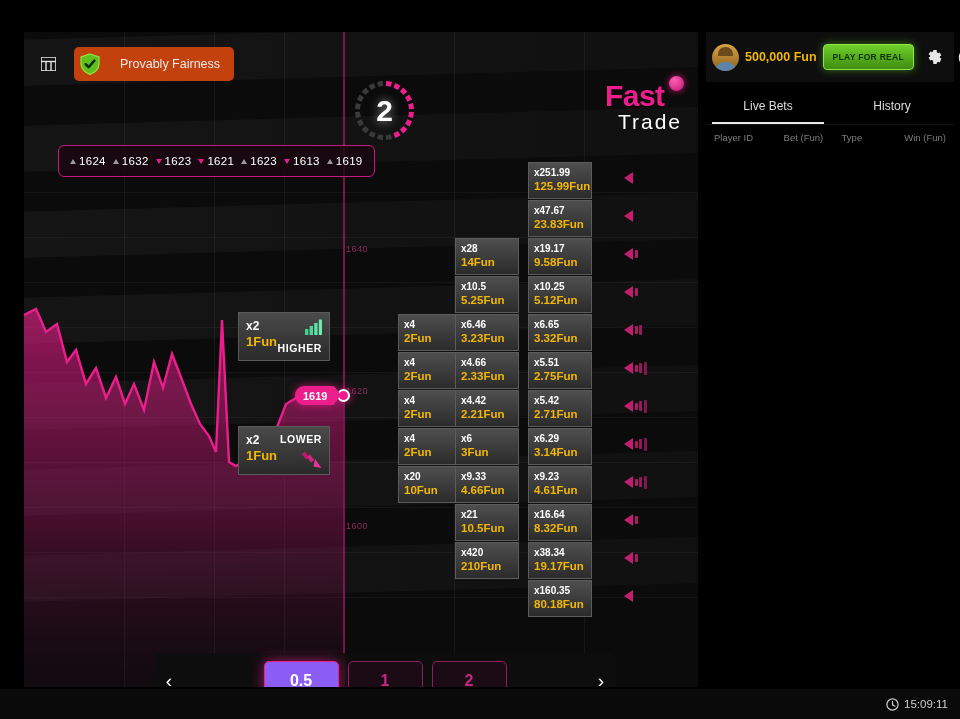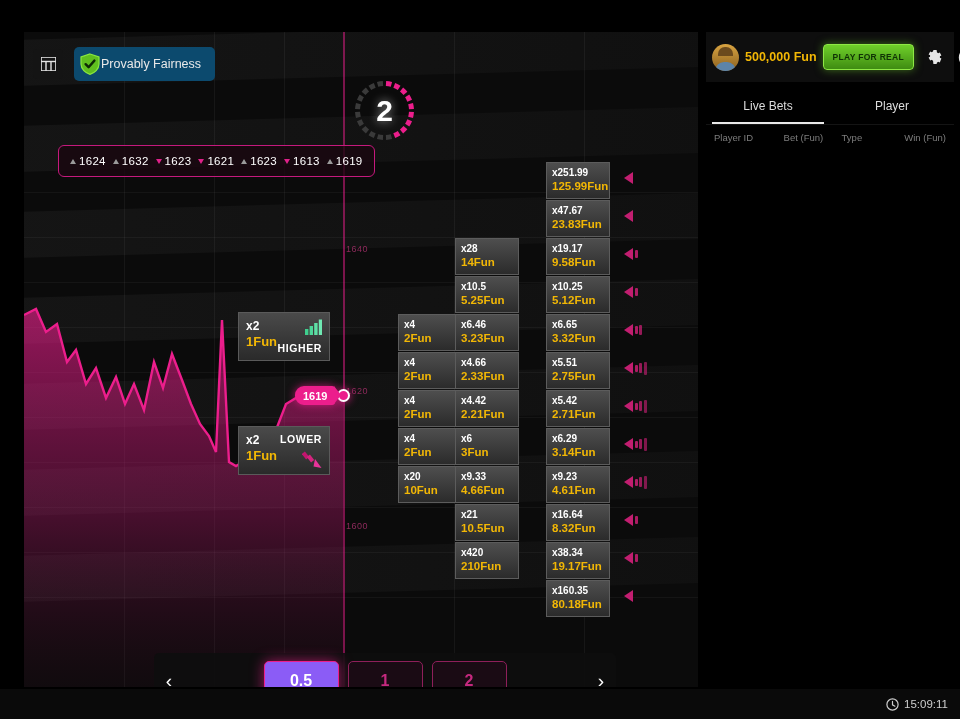--- a/index.html
+++ b/index.html
@@ -22,21 +22,21 @@
     background:rgba(255,255,255,.045); }
   .vline { position:absolute; top:0; height:655px; width:1px;
     background:rgba(255,255,255,.05); }
 
   
   .topbar { position:absolute; left:0; top:0; width:674px; height:64px; z-index:14; }
   .gridbtn { position:absolute; left:9px; top:17px; width:30px; height:30px;
     background:#141414; border-radius:4px; display:flex; align-items:center;
     justify-content:center; cursor:pointer; }
   .pf { position:absolute; left:50px; top:15px; height:34px; display:flex;
-    align-items:center; gap:1px; background:#0c4a6e; border-radius:5px;
+    align-items:center; gap:20px; background:#c2410c; border-radius:5px;
     padding:0 14px 0 6px; cursor:pointer; }
   .pf-txt { color:#e9e9e9; font-size:12.5px; }
   .shield { width:20px; height:22px; }
 
   
   .hist { position:absolute; left:34px; top:113px; height:32px; z-index:14;
     border:1px solid #c5197d; border-radius:6px; background:rgba(25,6,16,.78);
     display:flex; align-items:center; gap:7px; padding:0 11px; }
   .hist-item { display:flex; align-items:center; gap:3px; }
   .hist-num { color:#fff; font-size:11.5px; letter-spacing:.3px; }
@@ -96,21 +96,21 @@
   
   #mgrid { position:absolute; left:374px; top:130px; z-index:10; }
   .mrow { position:relative; height:38px; }
   .mcell { position:absolute; width:64px; height:37px;
     background:linear-gradient(180deg,#4e4e4e,#2b2b2b); border:1px solid #5c5c5c;
     cursor:pointer; }
   .mcell .m { position:absolute; left:5px; top:4px; color:#fff; font-size:10px;
     font-weight:700; }
   .mcell .a { position:absolute; left:5px; top:17px; color:#f2b705;
     font-size:11.5px; font-weight:700; }
-  .c0 { left:0; } .c1 { left:57px; } .c2 { left:148px; }
+  .c0 { left:0; } .c1 { left:57px; } .c2 { left:130px; }
   .vol { position:absolute; left:226px; top:10px; display:flex;
     align-items:center; gap:1.5px; }
   .vol .spk { width:0;height:0;border-top:6px solid transparent;
     border-bottom:6px solid transparent;border-right:9px solid #c21e70; }
   .vol .bar { width:3px; background:#c21e70; border-radius:1px; }
 
   
   #amounts { position:absolute; left:130px; top:621px; width:462px; height:56px;
     background:rgba(14,14,14,.92); border-radius:5px; display:flex;
     align-items:center; z-index:18; }
@@ -287,20 +287,25 @@
             <path d="M4.54082720658484,30.01574857426917 A27,27 0 0 1 5.4016441264194235,24.580764442805677" stroke="#3a3a3a" stroke-width="5" fill="none"></path>
             <path d="M6.31896195537157,21.757550462282317 A27,27 0 0 1 8.817149957097751,16.85458044536759" stroke="#3a3a3a" stroke-width="5" fill="none"></path>
             <path d="M10.561992154575073,14.453011190684606 A27,27 0 0 1 14.45301119068461,10.561992154575073" stroke="#3a3a3a" stroke-width="5" fill="none"></path>
             <path d="M16.854580445367567,8.817149957097762 A27,27 0 0 1 21.757550462282317,6.318961955371567" stroke="#3a3a3a" stroke-width="5" fill="none"></path>
             <path d="M24.58076444280566,5.401644126419427 A27,27 0 0 1 30.015748574269175,4.54082720658484" stroke="#3a3a3a" stroke-width="5" fill="none"></path>
           </g>
       </svg>
       <div class="num">2</div>
     </div>
 
+    <div id="logo">
+      <div class="ball"></div>
+      <div class="f">Fast</div>
+      <div class="t">Trade</div>
+    </div>
 
     <div class="betcard bc-high" style="left:214px; top:280px">
       <div class="mult">x2</div>
       <div class="amt">1Fun</div>
       <svg class="arrow-up" viewBox="0 0 18 16">
         <rect x="1" y="10" width="3.4" height="6" fill="#3fcf8e"></rect>
         <rect x="5.6" y="7" width="3.4" height="9" fill="#4ed79a"></rect>
         <rect x="10.2" y="4" width="3.4" height="12" fill="#5ee0a6"></rect>
         <rect x="14.8" y="0.5" width="3.2" height="15.5" fill="#6fe8b2"></rect>
       </svg>
@@ -530,21 +535,21 @@
         <svg width="21" height="21" viewBox="0 0 21 21">
           <circle cx="10.5" cy="10.5" r="9" fill="none" stroke="#e6e6e6" stroke-width="1.4"></circle>
           <circle cx="10.5" cy="5.8" r="1.2" fill="#e6e6e6"></circle>
           <rect x="9.5" y="8.4" width="2" height="7.4" rx="1" fill="#e6e6e6"></rect>
         </svg>
       </div>
     </div>
 
     <div class="tabs" id="tabs">
         <div class="tab active">Live Bets</div>
-        <div class="tab">Player</div>
+        <div class="tab">History</div>
       </div>
 
     <div class="thead">
       <span style="width:30%">Player ID</span>
       <span style="width:25%">Bet (Fun)</span>
       <span style="width:22%">Type</span>
       <span style="width:23%; text-align:right">Win (Fun)</span>
     </div>
 
     <div></div>

